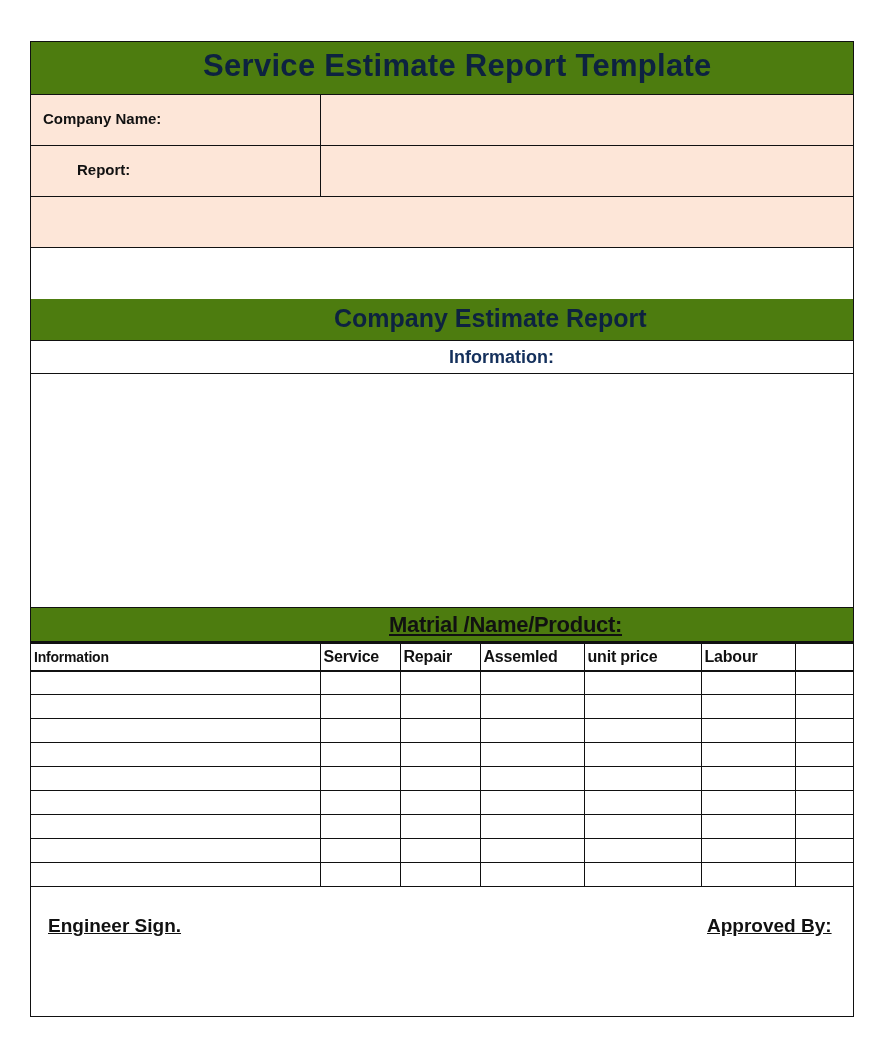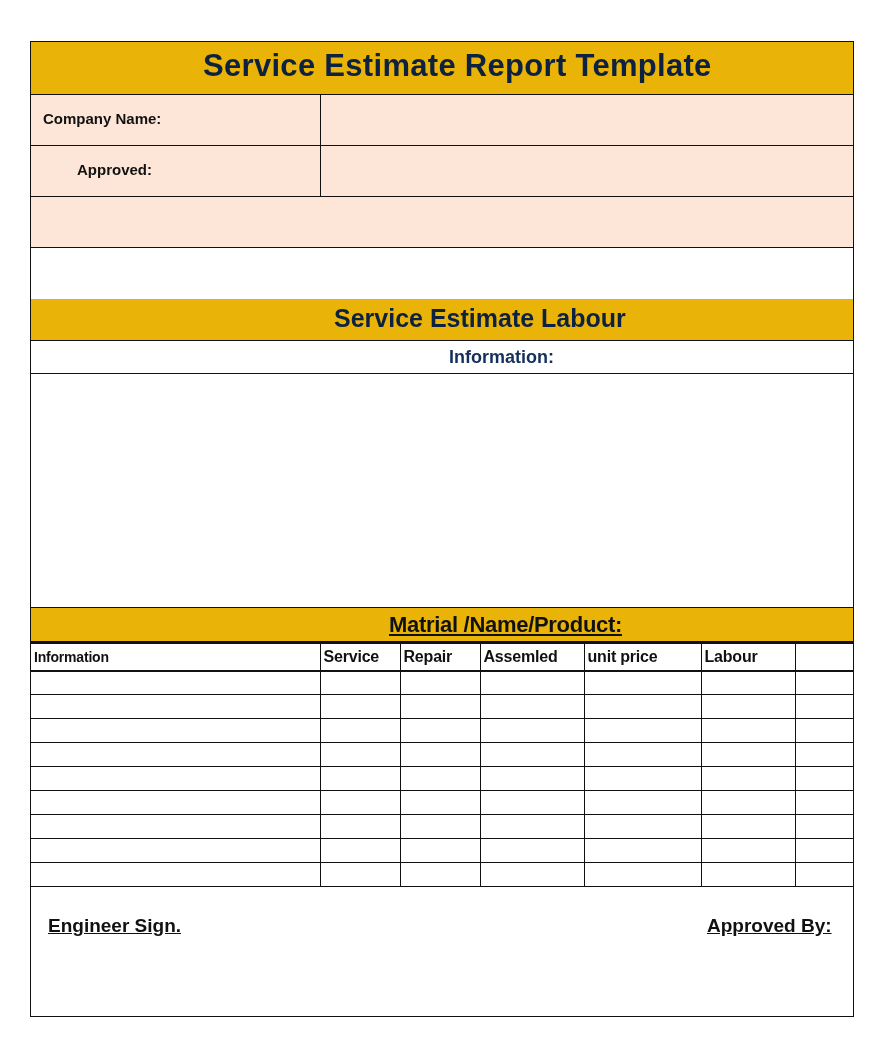--- a/index.html
+++ b/index.html
@@ -1,19 +1,19 @@
 <!DOCTYPE html>
 <html><head>
 <meta charset="utf-8">
 <style>
   html, body { margin: 0; padding: 0; background: #ffffff; }
   body { width: 892px; height: 1062px; position: relative; overflow: hidden; }
   .sheet { position: absolute; left: 30px; top: 41px; width: 822px; height: 974px; border: 1px solid #111; box-sizing: content-box; }
   .abs { position: absolute; box-sizing: border-box; }
-  .yellow { background: #eab308; }
+  .yellow { background: #4d7c0f; }
   .peach { background: #fde6d8; }
   .title { left: 0; top: 0; width: 822px; height: 53px; border-bottom: 1px solid #111; }
   .title-text { position: absolute; left: 172px; top: 6px; font-family: "Liberation Sans", sans-serif; font-weight: bold; font-size: 31px; color: #0d2240; letter-spacing: 0.3px; white-space: nowrap; }
   .row { left: 0; width: 822px; height: 51px; border-bottom: 1px solid #111; padding-left: 7px; }
   .row .lbl { position: absolute; left: 0; top: 0; width: 289px; height: 50px; border-right: 1px solid #111; }
   .row .lbl span { position: absolute; top: 15px; font-family: "Liberation Sans", sans-serif; font-weight: bold; font-size: 15px; color: #111; white-space: nowrap; }
   .row .val { position: absolute; left: 290px; top: 0; width: 532px; height: 50px; }
   .band2 { left: 0; top: 257px; width: 822px; height: 42px; border-bottom: 1px solid #111; }
   .band2 span { position: absolute; left: 303px; top: 5px; font-family: "Liberation Sans", sans-serif; font-weight: bold; font-size: 25px; color: #0d2240; white-space: nowrap; }
   .info-row { left: 0; top: 299px; width: 822px; height: 33px; border-bottom: 1px solid #111; background: #fff; }
@@ -42,32 +42,32 @@
 
   <div class="abs row peach" style="top:53px;">
     <div class="lbl">
       <span style="left:12px;">Company Name:</span>
     </div>
     <div class="val"></div>
   </div>
 
   <div class="abs row peach" style="top:104px;">
     <div class="lbl">
-      <span style="left:46px;">Approved:</span>
+      <span style="left:46px;">Report:</span>
     </div>
     <div class="val"></div>
   </div>
 
   <div class="abs row peach" style="top:155px;">
     <div class="val"></div>
   </div>
 
 
   <div class="abs band2 yellow">
-    <span>Service Estimate Labour</span>
+    <span>Company Estimate Report</span>
   </div>
 
   <div class="abs info-row">
     <span>Information:</span>
   </div>
 
   <div class="abs info-box"></div>
 
   <div class="abs band3 yellow">
     <span>Matrial /Name/Product:</span>

